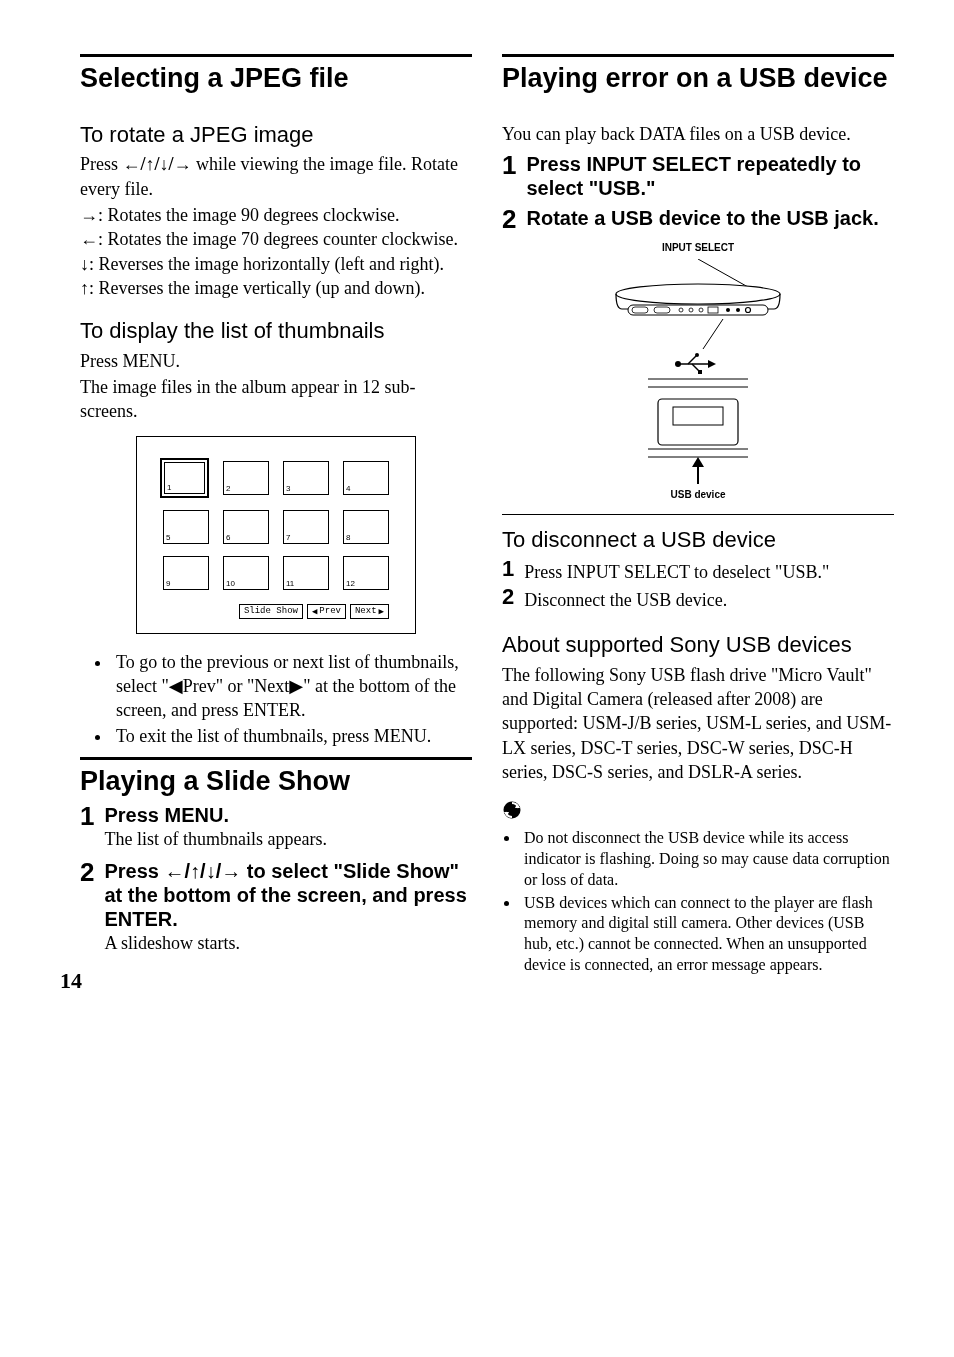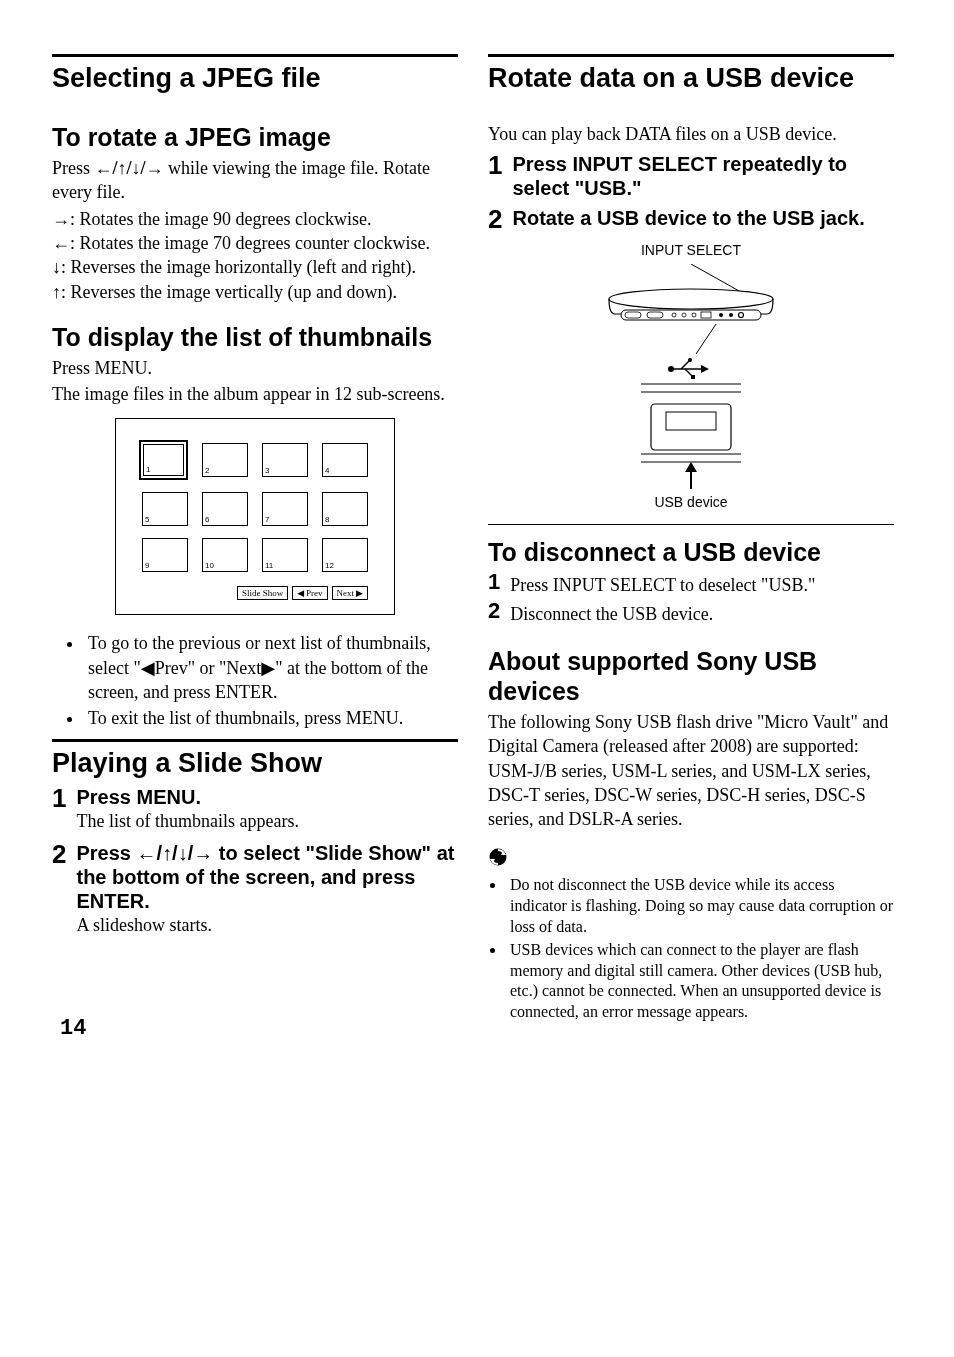--- a/index.html
+++ b/index.html
@@ -1,46 +1,46 @@
 <!DOCTYPE html>
 <html><head>
 <meta charset="utf-8">
 <style>
   * { box-sizing: border-box; margin: 0; padding: 0; }
   html, body { width: 954px; background: #fff; font-family: "Times New Roman", Times, serif; color: #000; }
-  .page { width: 954px; padding: 54px 60px 40px 52px; position: relative; }
+  .page { width: 954px; padding: 54px 60px 40px 80px; position: relative; }
   .columns { display: flex; gap: 30px; }
   .col { flex: 1 1 0; min-width: 0; }
   hr.section-rule { border: none; border-top: 3px solid #000; margin-bottom: 6px; }
   hr.thin-rule { border: none; border-top: 1px solid #000; margin: 14px 0 12px 0; }
   .h1 { font-family: Arial, Helvetica, sans-serif; font-weight: 900; font-size: 27px; margin-bottom: 28px; line-height: 1.15; }
-  .h2 { font-family: Arial, Helvetica, sans-serif; font-weight: 700; font-size: 25px; margin-top: 4px; margin-bottom: 4px; line-height: 1.2; }
+  .h2 { font-family: Arial, Helvetica, sans-serif; font-weight: 400; font-size: 22px; margin-top: 4px; margin-bottom: 4px; line-height: 1.2; }
   .body { font-size: 18px; line-height: 1.35; }
   .body p { margin-bottom: 2px; }
   .step-row { display: flex; align-items: flex-start; gap: 10px; margin-top: 6px; }
   .step-num { font-family: Arial, Helvetica, sans-serif; font-weight: 800; font-size: 26px; line-height: 1; margin-top: 0; }
   .step-num.small { font-size: 22px; }
   .step-body { flex: 1; }
   .step-heading { font-family: Arial, Helvetica, sans-serif; font-weight: 700; font-size: 20px; line-height: 1.2; }
   .thumbs-frame { width: 280px; margin: 12px auto 16px auto; border: 1px solid #000; padding: 24px 26px 14px 26px; }
   .thumbs-grid { display: grid; grid-template-columns: repeat(4, 1fr); gap: 12px 14px; margin-bottom: 14px; }
   .thumb { border: 1px solid #000; height: 34px; position: relative; font-family: Arial, Helvetica, sans-serif; font-size: 8px; }
   .thumb span { position: absolute; left: 2px; bottom: 1px; }
   .thumb-highlight { border: 2px solid #000; padding: 2px; height: 40px; margin-top: -3px; margin-left: -3px; }
   .thumb-highlight .thumb { border: 1px solid #000; height: 100%; }
   .thumbs-btns { display: flex; justify-content: flex-end; gap: 4px; }
-  .tbtn { border: 1px solid #000; font-family: Liberation Serif, serif; font-size: 9px; padding: 1px 4px; display: inline-flex; align-items: center; gap: 2px; }
+  .tbtn { border: 1px solid #000; font-family: Liberation Mono, monospace; font-size: 9px; padding: 1px 4px; display: inline-flex; align-items: center; gap: 2px; }
   .bullets { margin: 10px 0 8px 18px; }
   .bullets li { font-size: 18px; line-height: 1.35; margin-left: 14px; list-style: disc; padding-left: 4px; margin-bottom: 2px; }
   .bullets.small li { font-size: 16px; line-height: 1.3; }
-  .device-fig { width: 210px; margin: 10px auto 0 auto; font-family: Arial, Helvetica, sans-serif; font-size: 14px; text-align: center; }
+  .device-fig { width: 210px; margin: 10px auto 0 auto; font-family: Arial, Helvetica, sans-serif; font-size: 10px; text-align: center; font-weight: bold; }
   .device-fig .label-top { margin-bottom: 6px; }
   .device-fig .label-bottom { margin-top: 0; }
   .device-svg { display: block; margin: 0 auto; }
-  .page-number { position: absolute; left: 60px; bottom: 30px; font-family: Liberation Mono, monospace; font-weight: 800; font-size: 22px; }
+  .page-number { position: absolute; left: 60px; bottom: 30px; font-family: Liberation Serif, serif; font-weight: 800; font-size: 22px; }
 </style>
 </head>
 <body>
 
 <div class="page">
   <div class="columns">
 
     <div class="col">
       <hr class="section-rule">
       <div class="h1">Selecting a JPEG file</div>
@@ -156,21 +156,21 @@
           </div>
           <div class="body">
               <p>A slideshow starts.</p>
             </div>
         </div>
       </div>
     </div>
 
     <div class="col">
       <hr class="section-rule">
-      <div class="h1">Rotate data on a USB device</div>
+      <div class="h1">Playing error on a USB device</div>
 
       <div class="body">
           <p>You can play back DATA files on a USB device.</p>
         </div>
 
       <div class="step-row">
         <div class="step-num">1</div>
         <div class="step-body">
           <div class="step-heading">Press INPUT SELECT repeatedly to select "USB."</div>
         </div>

